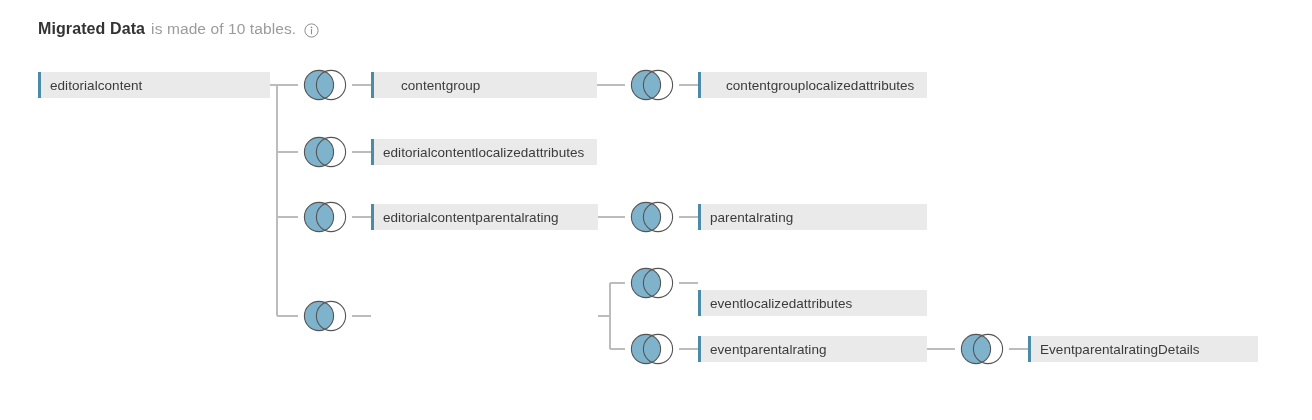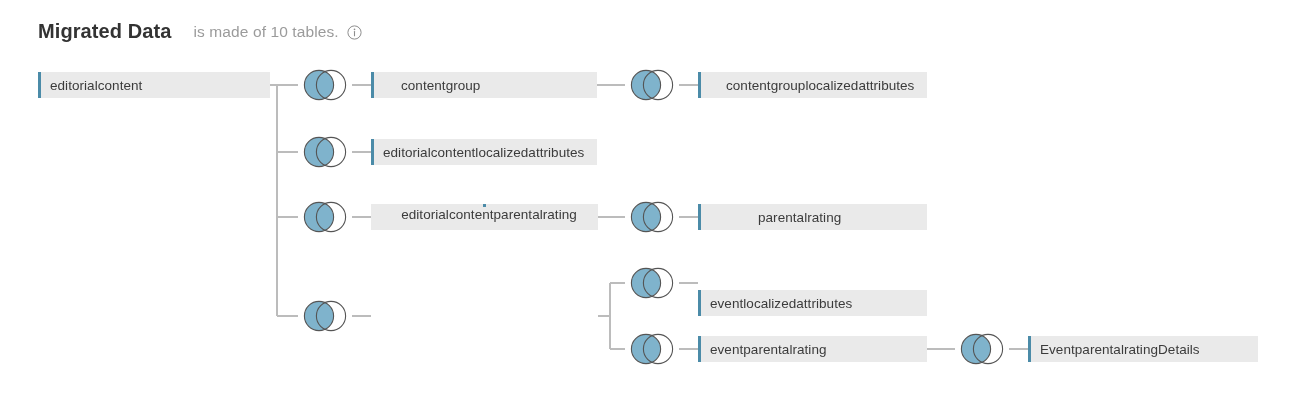--- a/index.html
+++ b/index.html
@@ -20,30 +20,30 @@
   
   .header {
     position: absolute;
     left: 38px;
     top: 20px;
     display: flex;
     align-items: center;
     white-space: nowrap;
   }
   .header-title {
-    font-size: 20px;
+    font-size: 16px;
     font-weight: bold;
     color: #333333;
     letter-spacing: 0.1px;
   }
   .header-sub {
     font-size: 15.5px;
     font-weight: normal;
     color: #9b9b9b;
-    margin-left: 22px;
+    margin-left: 6px;
     letter-spacing: 0.1px;
   }
   .info-icon {
     margin-left: 8px;
     width: 15px;
     height: 15px;
     display: inline-flex;
     align-items: center;
     justify-content: center;
     position: relative;
@@ -226,26 +226,26 @@
   <div class="pill" style="left:698px; top:59px; width:229px;gap:16px;">
     <span class="pill-bar"></span>
     <span class="pill-label">contentgrouplocalizedattributes</span>
   </div>
 
   <div class="pill" style="left:371px; top:126px; width:226px;">
     <span class="pill-bar"></span>
     <span class="pill-label">editorialcontentlocalizedattributes</span>
   </div>
 
-  <div class="pill" style="left:371px; top:191px; width:227px;flex-direction:column;">
+  <div class="pill" style="left:371px; top:191px; width:227px;">
     <span class="pill-bar"></span>
     <span class="pill-label">editorialcontentparentalrating</span>
   </div>
 
-  <div class="pill" style="left:698px; top:191px; width:229px;gap:48px;">
+  <div class="pill" style="left:698px; top:191px; width:229px;">
     <span class="pill-bar"></span>
     <span class="pill-label">parentalrating</span>
   </div>
 
 
   <div class="pill" style="left:698px; top:257px; width:229px;margin-top:20px;">
     <span class="pill-bar"></span>
     <span class="pill-label">eventlocalizedattributes</span>
   </div>
 

